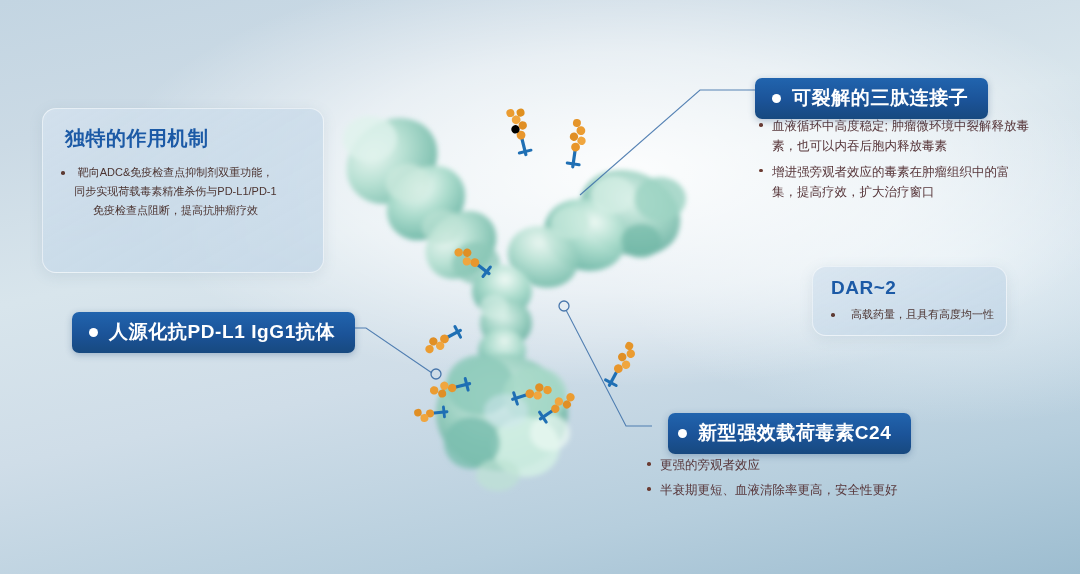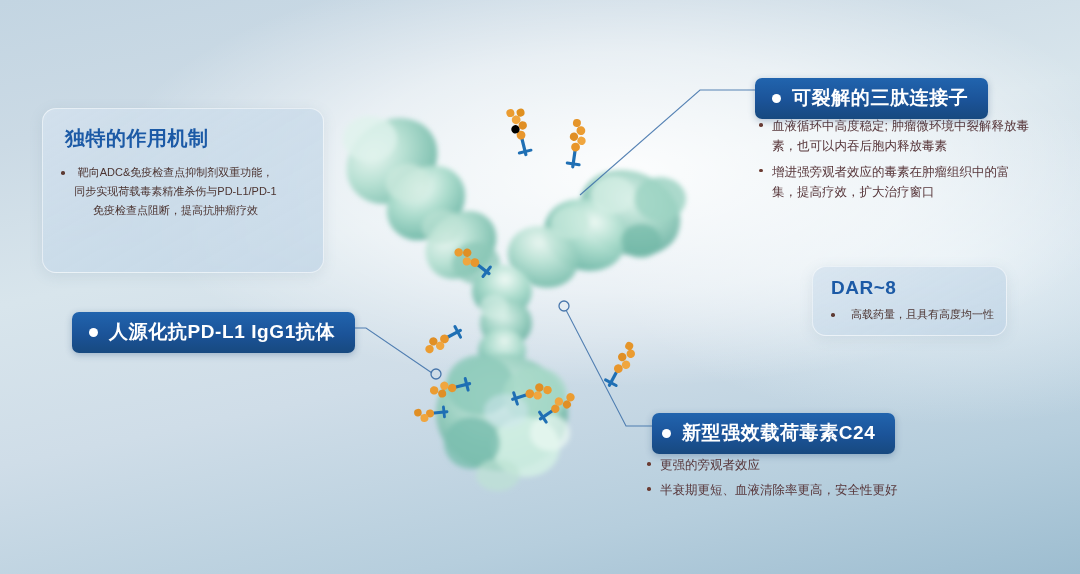--- a/index.html
+++ b/index.html
@@ -149,21 +149,21 @@
 
   #panel-dar {
     left: 812px; top: 266px;
     width: 193px; height: 68px;
   }
   #panel-dar .panel-title { position: absolute; left: 18px; top: 10px; font-size: 19px; }
   #panel-dar .bullets-inner { position: absolute; left: 16px; top: 38px; width: 172px; }
 
   #badge-linker   { left: 755px; top: 78px; }
   #badge-antibody { left: 72px;  top: 312px; }
-  #badge-payload  { left: 652px; top: 413px; padding-left: 10px; }
+  #badge-payload  { left: 668px; top: 413px; padding-left: 10px; }
 
   #bullets-linker   { left: 757px; top: 116px; width: 272px; }
   #bullets-antibody { left: 62px;  top: 357px; width: 300px; }
   #bullets-payload  { left: 645px; top: 455px; width: 290px; }
 </style>
 </head>
 <body>
 
 <div id="stage">
 
@@ -332,21 +332,21 @@
   </svg>
 
   <div class="panel" id="panel-mechanism">
     <div class="panel-title">独特的作用机制</div>
     <div class="bullets-inner">
       <div class="row">靶向ADC&amp;免疫检查点抑制剂双重功能，同步实现荷载毒素精准杀伤与PD-L1/PD-1免疫检查点阻断，提高抗肿瘤疗效</div>
     </div>
   </div>
 
   <div class="panel" id="panel-dar">
-    <div class="panel-title">DAR~8</div>
+    <div class="panel-title">DAR~2</div>
     <div class="bullets-inner">
       <div class="row">高载药量，且具有高度均一性</div>
     </div>
   </div>
 
   <div class="badge" id="badge-linker">
     <span class="badge-dot"></span>
     <span>可裂解的三肽连接子</span>
   </div>
   <div class="bullets" id="bullets-linker">

